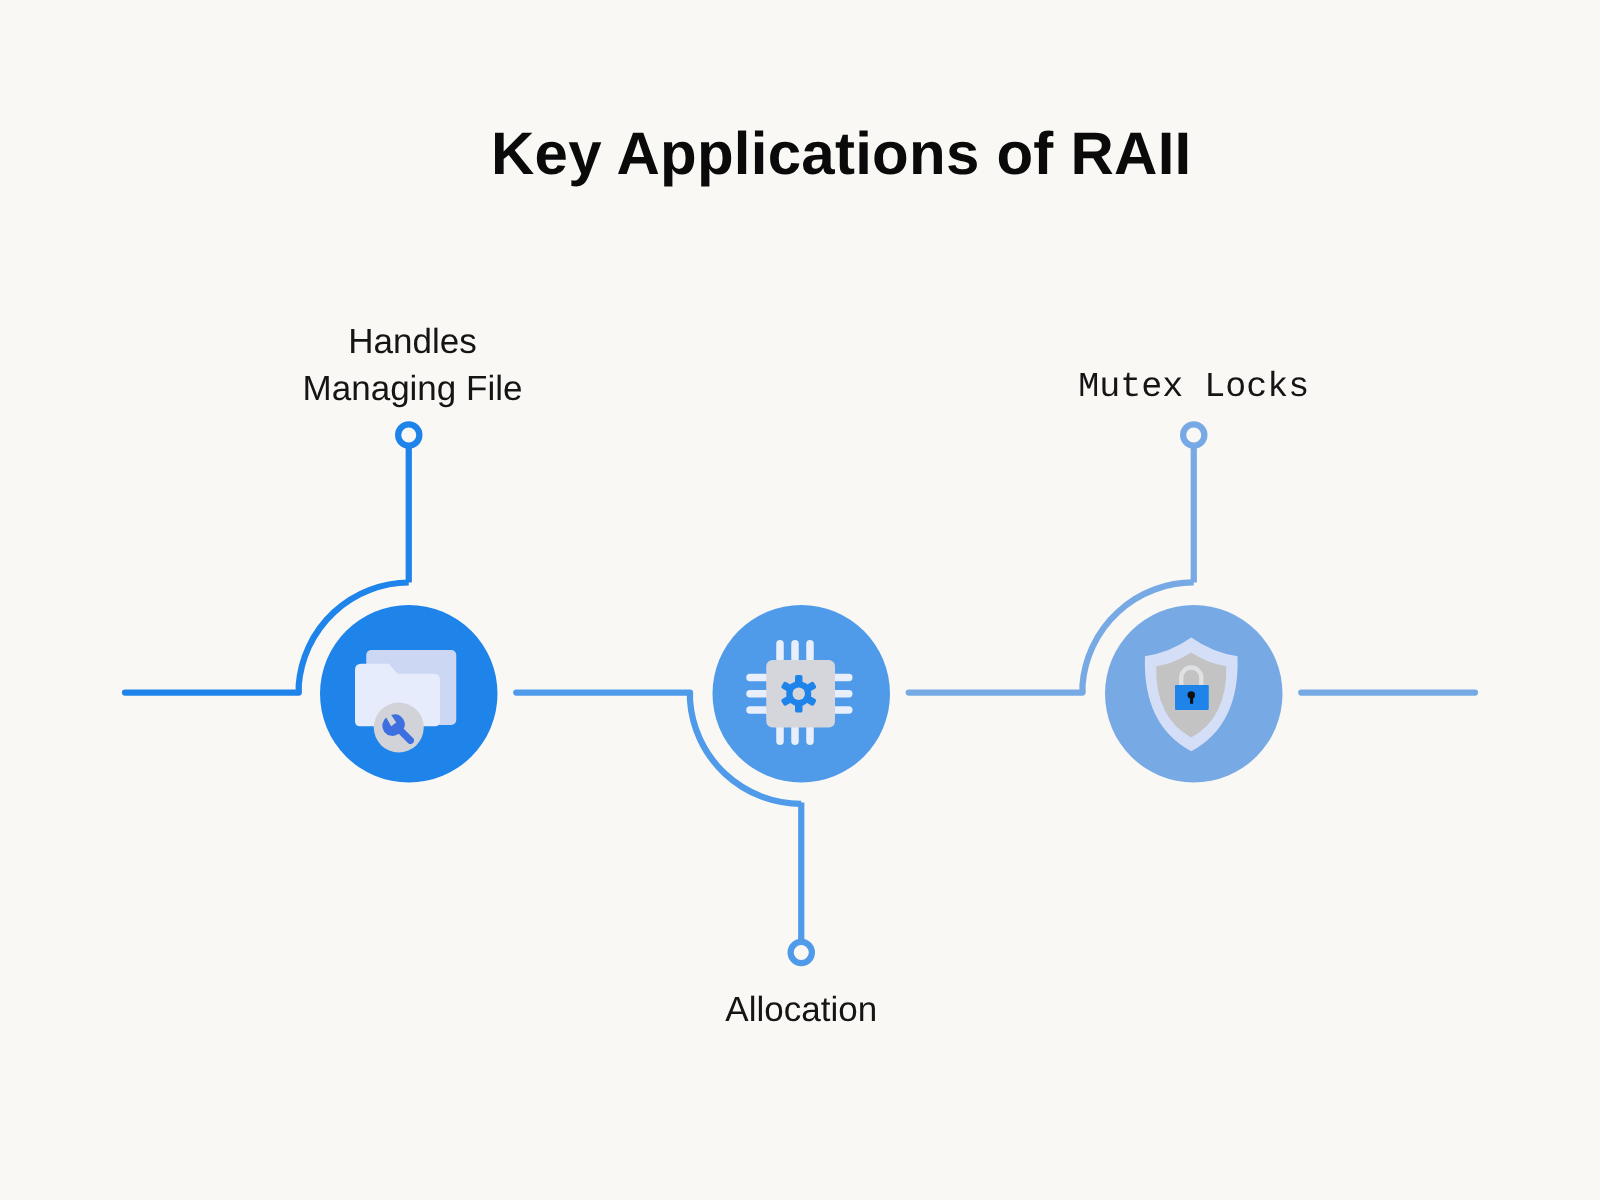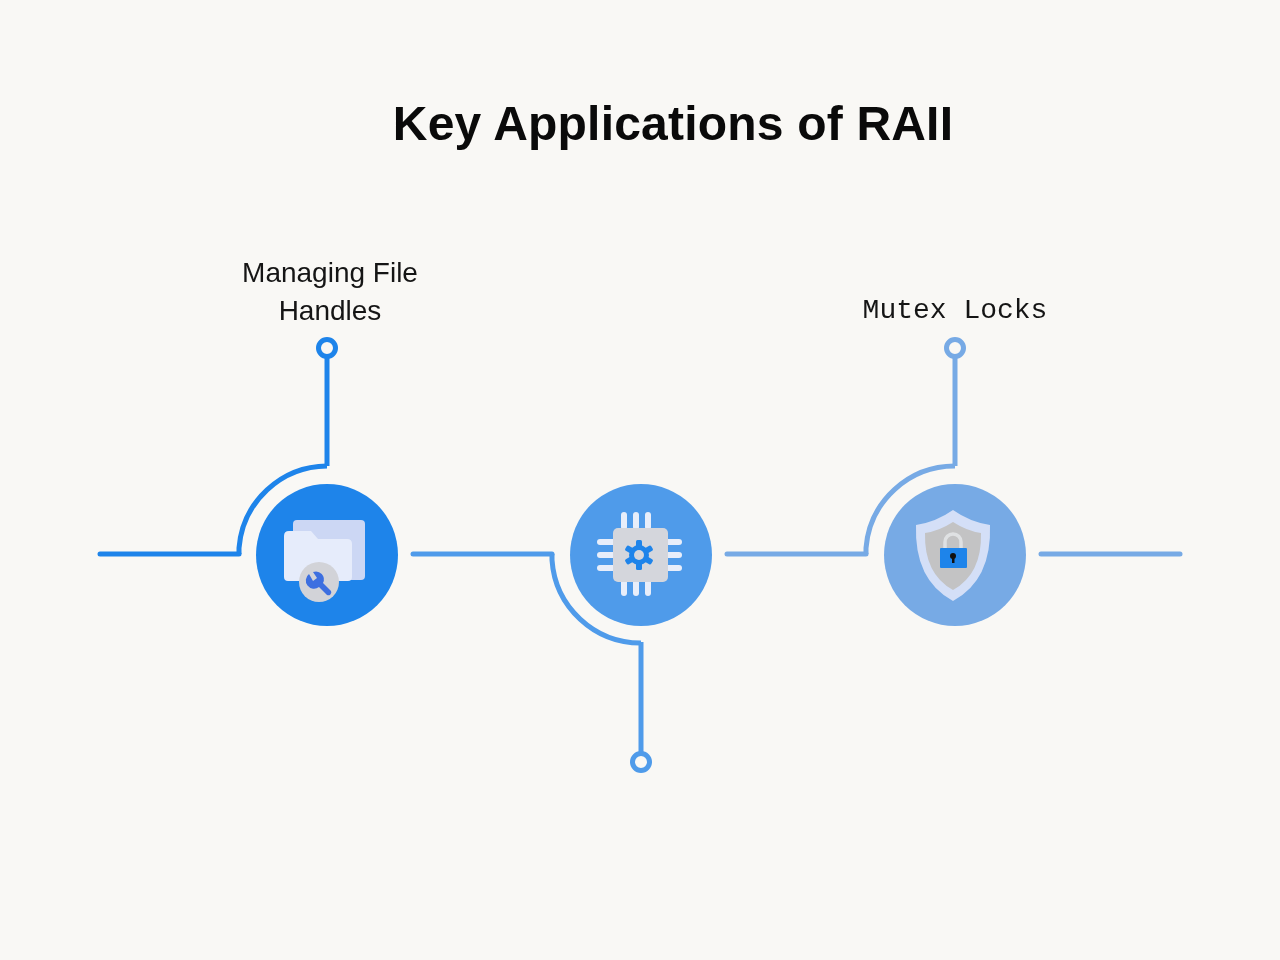--- a/index.html
+++ b/index.html
@@ -115,20 +115,21 @@
       <path d="M953 522 Q967 531 981 533 Q982 574 953 590 Q924 574 925 533 Q939 531 953 522 Z" fill="#c3c3c4"></path>
       <path d="M945 548 L945 542 A8 8 0 0 1 961 542 L961 548" fill="none" stroke="#dfe1e3" stroke-width="3.5"></path>
       <rect x="940" y="548" width="27" height="20" rx="1" fill="#1e84ea"></rect>
       <circle cx="953" cy="556" r="3" fill="#111"></circle>
       <rect x="952" y="557" width="2.5" height="6" fill="#111"></rect>
     </g>
   </g>
 </svg>
 
 <div class="label" id="label-1">
+  <span>Handles</span>
   <span>Managing File</span>
-  <span>Handles</span>
 </div>
 <div class="label" id="label-2">
+  <span>Allocation</span>
 </div>
 <div class="label" id="label-3">
   <span>Mutex Locks</span>
 </div>
 
 </body></html>

